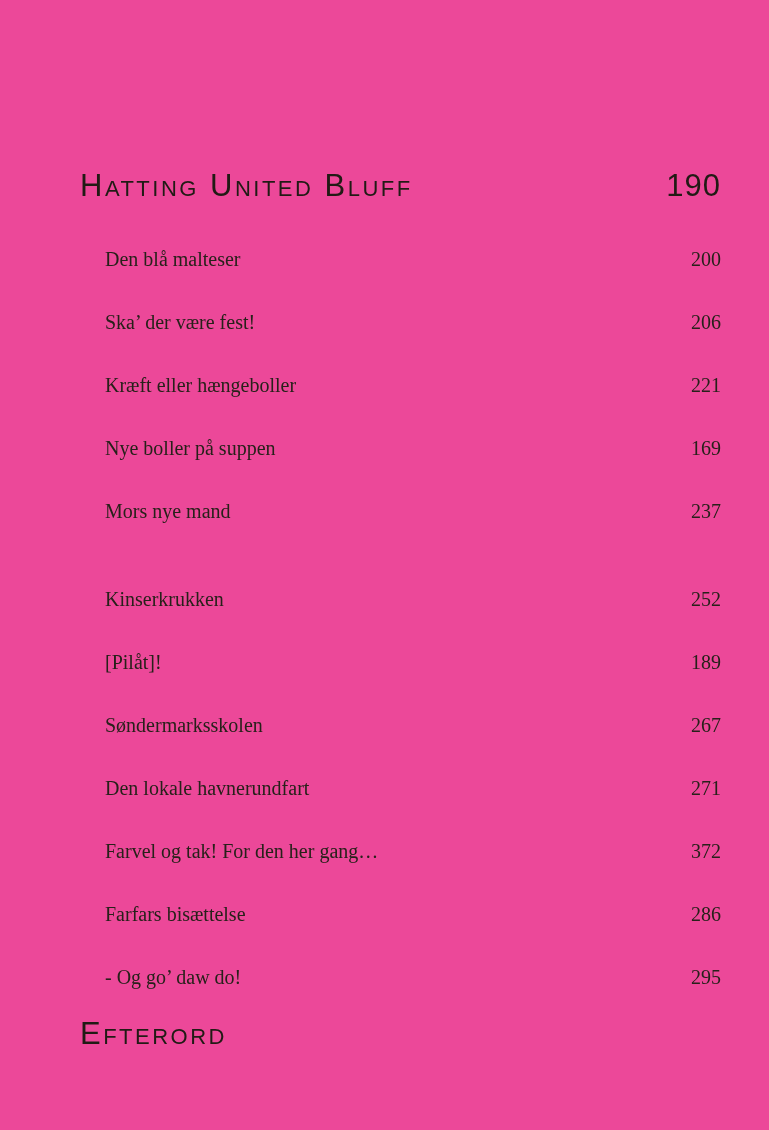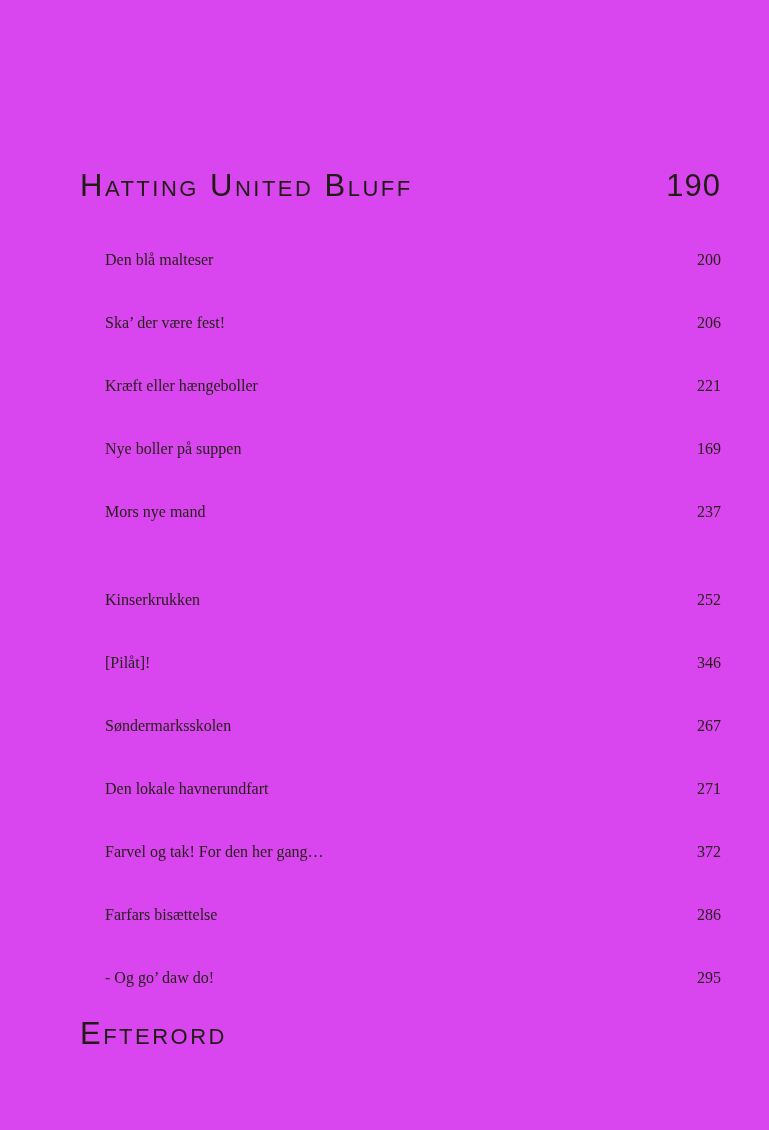--- a/index.html
+++ b/index.html
@@ -5,21 +5,21 @@
   html, body {
     margin: 0;
     padding: 0;
     background: #ffffff;
   }
   .page {
     position: relative;
     width: 769px;
     height: 1130px;
     margin: 0 auto;
-    background: #d946ef;
+    background: #ec4899;
     overflow: hidden;
     box-sizing: border-box;
     padding: 168px 48px 0 80px;
   }
   .toc {
     width: 100%;
   }
   .section + .section {
     margin-top: 25px;
   }
@@ -45,21 +45,21 @@
     white-space: nowrap;
   }
   .entries {
     padding-left: 25px;
   }
   .entry {
     display: flex;
     justify-content: space-between;
     align-items: baseline;
     font-family: "Liberation Serif", serif;
-    font-size: 16px;
+    font-size: 20px;
     line-height: 27px;
     color: #27211a;
   }
   .entry-title {
     white-space: nowrap;
   }
   .entry-page {
     white-space: nowrap;
     margin-top: 36px;
   }
@@ -104,21 +104,21 @@
 
   <div class="section">
     <div class="entries">
   <div class="entry">
     <span class="entry-title">Kinserkrukken</span>
     <span class="entry-page">252</span>
   </div>
 
   <div class="entry">
     <span class="entry-title">[Pilåt]!</span>
-    <span class="entry-page">346</span>
+    <span class="entry-page">189</span>
   </div>
 
   <div class="entry">
     <span class="entry-title">Søndermarksskolen</span>
     <span class="entry-page">267</span>
   </div>
 
   <div class="entry">
     <span class="entry-title">Den lokale havnerundfart</span>
     <span class="entry-page">271</span>

